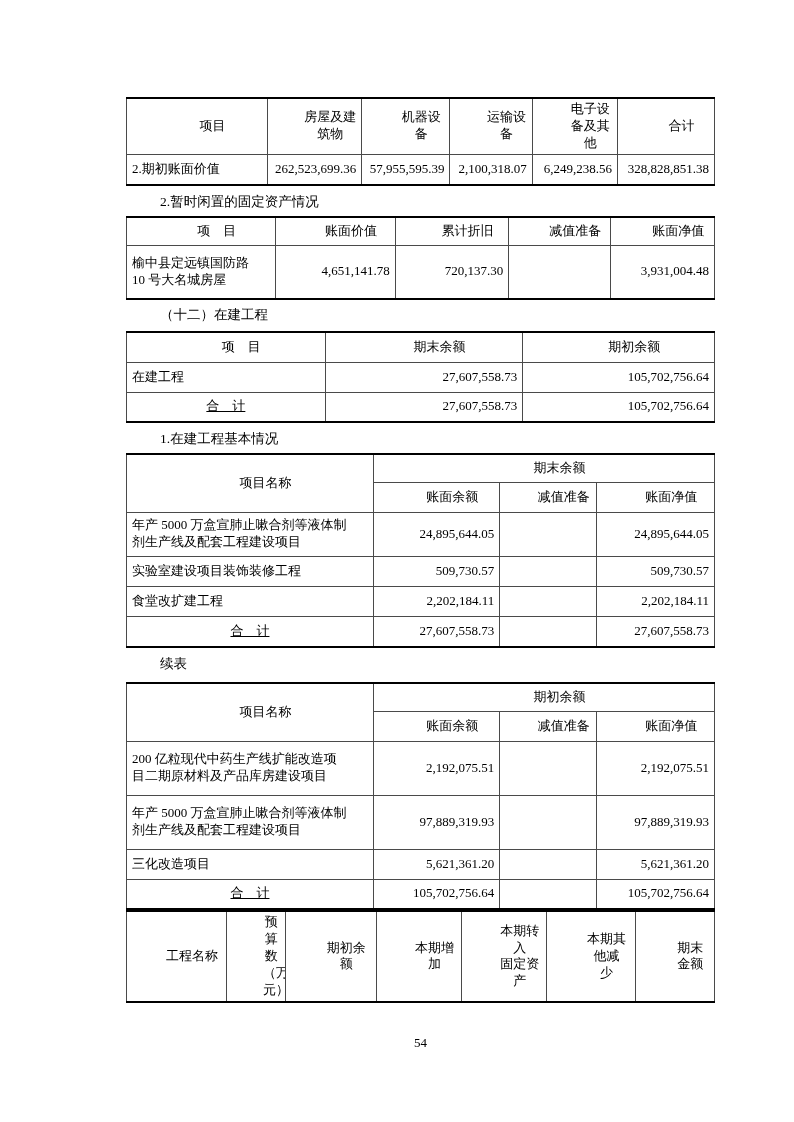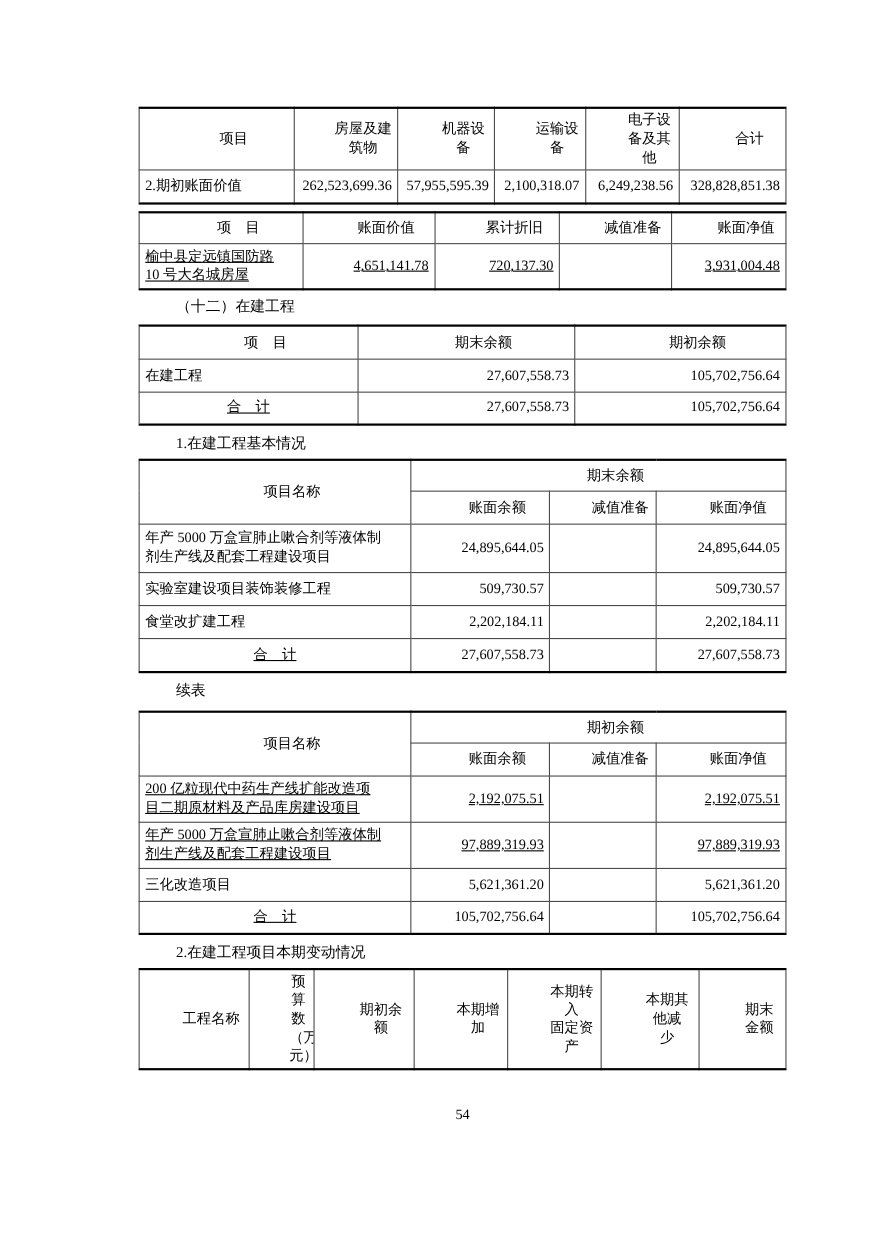--- a/index.html
+++ b/index.html
@@ -33,21 +33,21 @@
     padding:2px 5px;
     vertical-align:middle;
     overflow:hidden;
   }
   .hd  { text-align:center;padding-left:36px; }
   .lbl { text-align:left; }
   .num { text-align:right; }
   .ctr { text-align:center;text-decoration:underline; }
   .pre { white-space:pre-line; }
   .h28 { height:28px; } .h30 { height:30px; } .h31 { height:31px; }
-  .h36 { height:36px; } .h40 { height:40px; } .h42 { height:42px;text-decoration:underline; }
+  .h36 { height:36px; } .h40 { height:40px; } .h42 { height:54px; }
   .h44 { height:44px; }
   .para {
     margin:8px 0 6px 34px;
     font-size:13.5px;
     line-height:16px;
   }
   .heading {
     margin:7px 0 8px 34px;
     font-size:13.5px;
     font-weight:normal;
@@ -90,20 +90,21 @@
         <td class="lbl">2.期初账面价值</td>
         <td class="num">262,523,699.36</td>
         <td class="num">57,955,595.39</td>
         <td class="num">2,100,318.07</td>
         <td class="num">6,249,238.56</td>
         <td class="num">328,828,851.38</td>
       </tr>
     </tbody>
       </table>
 
+    <p class="para">2.暂时闲置的固定资产情况</p>
 
     <table class="tbl mt6">
       <colgroup>
         <col style="width:25.4%">
           <col style="width:20.3%">
           <col style="width:19.3%">
         <col style="width:17.4%">
           <col style="width:17.6%">
       </colgroup>
       <tbody>
@@ -240,21 +241,20 @@
       </tr>
       <tr class="h30">
         <td class="ctr">合　计</td>
         <td class="num">105,702,756.64</td>
         <td class="num"></td>
         <td class="num">105,702,756.64</td>
       </tr>
     </tbody>
       </table>
 
-    <p class="para">2.在建工程项目本期变动情况</p>
 
     <table class="tbl">
       <colgroup>
         <col style="width:17%">
           <col style="width:10%">
           <col style="width:15.5%">
           <col style="width:14.5%">
         <col style="width:14.5%">
           <col style="width:15%">
           <col style="width:13.5%">

